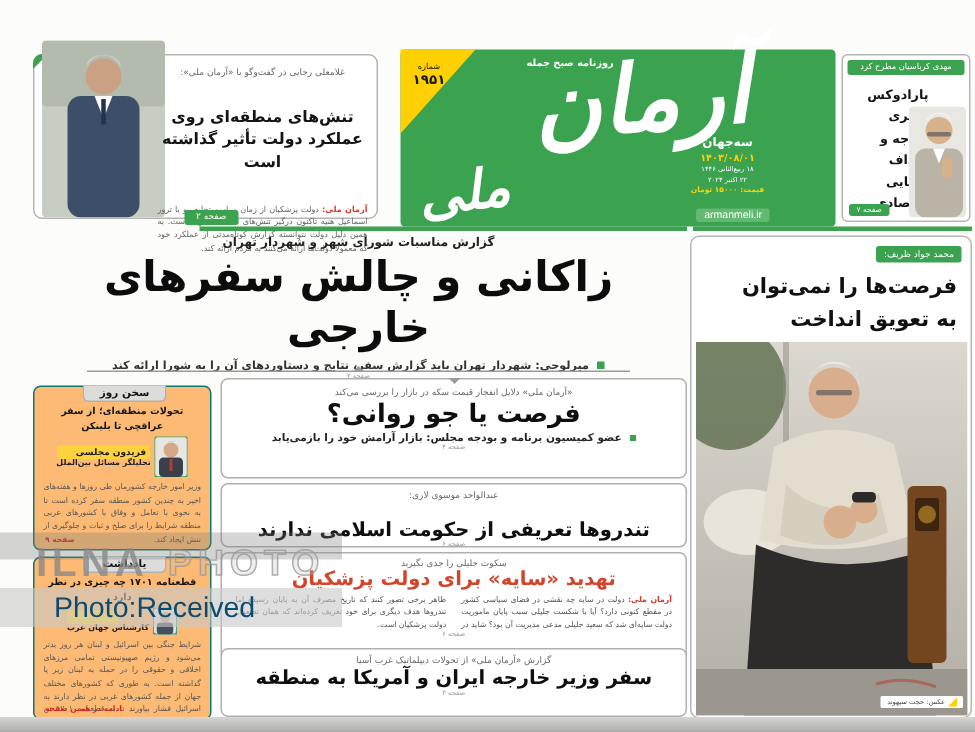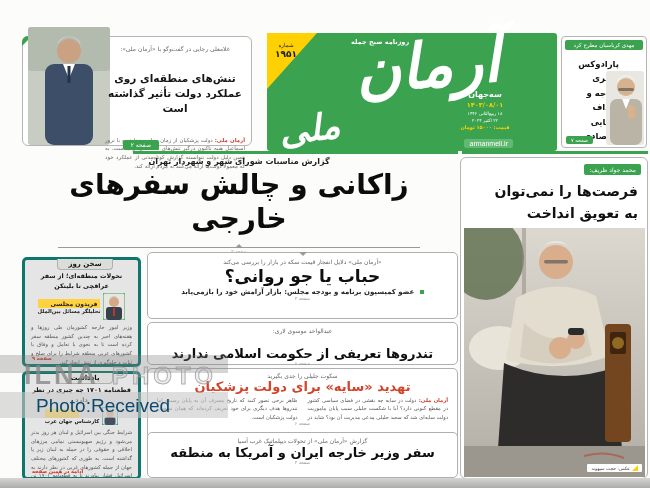--- a/index.html
+++ b/index.html
@@ -61,21 +61,21 @@
   
   #zarif{left:460px;top:157px;width:188px;height:322px;overflow:hidden;}
   #zarif .lbl{position:absolute;top:6px;right:6px;background:#3ba24f;color:#fff;font-size:6px;
               padding:2px 5px;border-radius:2px;}
   #zarif .title{position:absolute;top:22px;right:9px;width:172px;font-size:14px;font-weight:800;
                 color:#101010;text-align:right;line-height:1.6;}
   #zarif .caption{position:absolute;bottom:6px;right:5px;background:#fff;color:#444;font-size:4.5px;
                   padding:1px 4px;display:flex;align-items:center;gap:2px;border-radius:1px;}
   .ytri{width:0;height:0;border-bottom:6px solid #ffd103;border-left:6px solid transparent;}
   
-  .colbox{background:#e5e5e5;border:3px solid #0f766e;border-radius:5px;box-sizing:border-box;position:absolute;}
+  .colbox{background:#fdba74;border:1px solid #0f766e;border-radius:5px;box-sizing:border-box;position:absolute;}
   #sokhan{left:22px;top:257px;width:119px;height:110px;}
   #yaddasht{left:22px;top:371px;width:119px;height:109px;}
   .tab{position:absolute;top:-1px;left:32px;width:54px;background:#dcdcda;border:1px solid #b0b0b0;border-top:none;
        font-size:7px;font-weight:bold;text-align:center;padding:1px 0;border-radius:0 0 4px 4px;color:#111;}
   .colbox .ctitle{margin:12px 5px 2px;font-size:6.4px;font-weight:bold;color:#151515;text-align:center;line-height:1.5;}
   .authrow{display:flex;flex-direction:row-reverse;align-items:center;justify-content:center;gap:3px;margin:2px 4px;}
   .chip{background:#ffd23f;font-size:6px;font-weight:bold;color:#1a1a1a;padding:1px 3px;}
   .chip.empty{width:28px;height:7px;}
   .role{font-size:5.3px;font-weight:bold;color:#222;text-align:center;}
   .cbody{margin:3px 6px;font-size:5.2px;color:#555;line-height:1.65;}
@@ -160,20 +160,24 @@
     </svg>
     <div class="badge fa" style="bottom:3px;left:4px;font-size:5px;padding:1.5px 5px">صفحه ۷</div>
   </div>
 
   <div class="grule" style="left:133px;top:151px;width:325px"></div>
   <div class="grule" style="left:462px;top:151px;width:186px"></div>
 
   <div id="lead" class="abs fa">
     <div class="kick">گزارش مناسبات شورای شهر و شهردار تهران</div>
     <div class="title">زاکانی و چالش سفرهای خارجی</div>
+    <div class="sub">
+      <span class="gsq"></span>
+      <span>میرلوحی: شهردار تهران باید گزارش سفر، نتایج و دستاوردهای آن را به شورا ارائه کند</span>
+    </div>
   </div>
   <div class="bracket">
     <div class="notch"></div>
   </div>
   <div class="abs marker fa" style="left:215px;top:249px;width:48px">صفحه ۲</div>
 
   <div id="zarif" class="box">
     <div class="lbl fa">محمد جواد ظریف:</div>
     <div class="title fa">
       <div>فرصت‌ها را نمی‌توان</div>
@@ -245,21 +249,21 @@
         <div class="role fa">کارشناس جهان عرب</div>
       </div>
     </div>
     <div class="cbody fa justify">شرایط جنگی بین اسرائیل و لبنان هر روز بدتر می‌شود و رژیم صهیونیستی تمامی مرزهای اخلاقی و حقوقی را در حمله به لبنان زیر پا گذاشته است. به طوری که کشورهای مختلف جهان از جمله کشورهای غربی در نظر دارند به اسرائیل فشار بیاورند تا به قطعنامه ۱۷۰۱ تن دهد.</div>
     <div class="redfoot fa">ادامه در همین صفحه</div>
   </div>
 
   <div id="mid-a" class="mid fa" style="top:252px;height:67px">
     <div class="vnotch"></div>
     <div class="kicker" style="margin-top:5px">«آرمان ملی» دلایل انفجار قیمت سکه در بازار را بررسی می‌کند</div>
-    <div class="title" style="font-size:17px;margin-top:1px">حباب یا جو روانی؟</div>
+    <div class="title" style="font-size:17px;margin-top:1px">فرصت یا جو روانی؟</div>
     <div style="font-size:7px;font-weight:bold;color:#222;margin-top:2px">
       <span class="gsq" style="width:4px;height:4px"></span>
       <span>عضو کمیسیون برنامه و بودجه مجلس: بازار آرامش خود را بازمی‌یابد</span>
     </div>
     <div class="marker">صفحه ۴</div>
   </div>
 
   <div id="mid-b" class="mid fa" style="top:322px;height:43px">
     <div class="kicker" style="margin-top:4px">عبدالواحد موسوی لاری:</div>
     <div class="title" style="font-size:13px;margin-top:12px">تندروها تعریفی از حکومت اسلامی ندارند</div>

